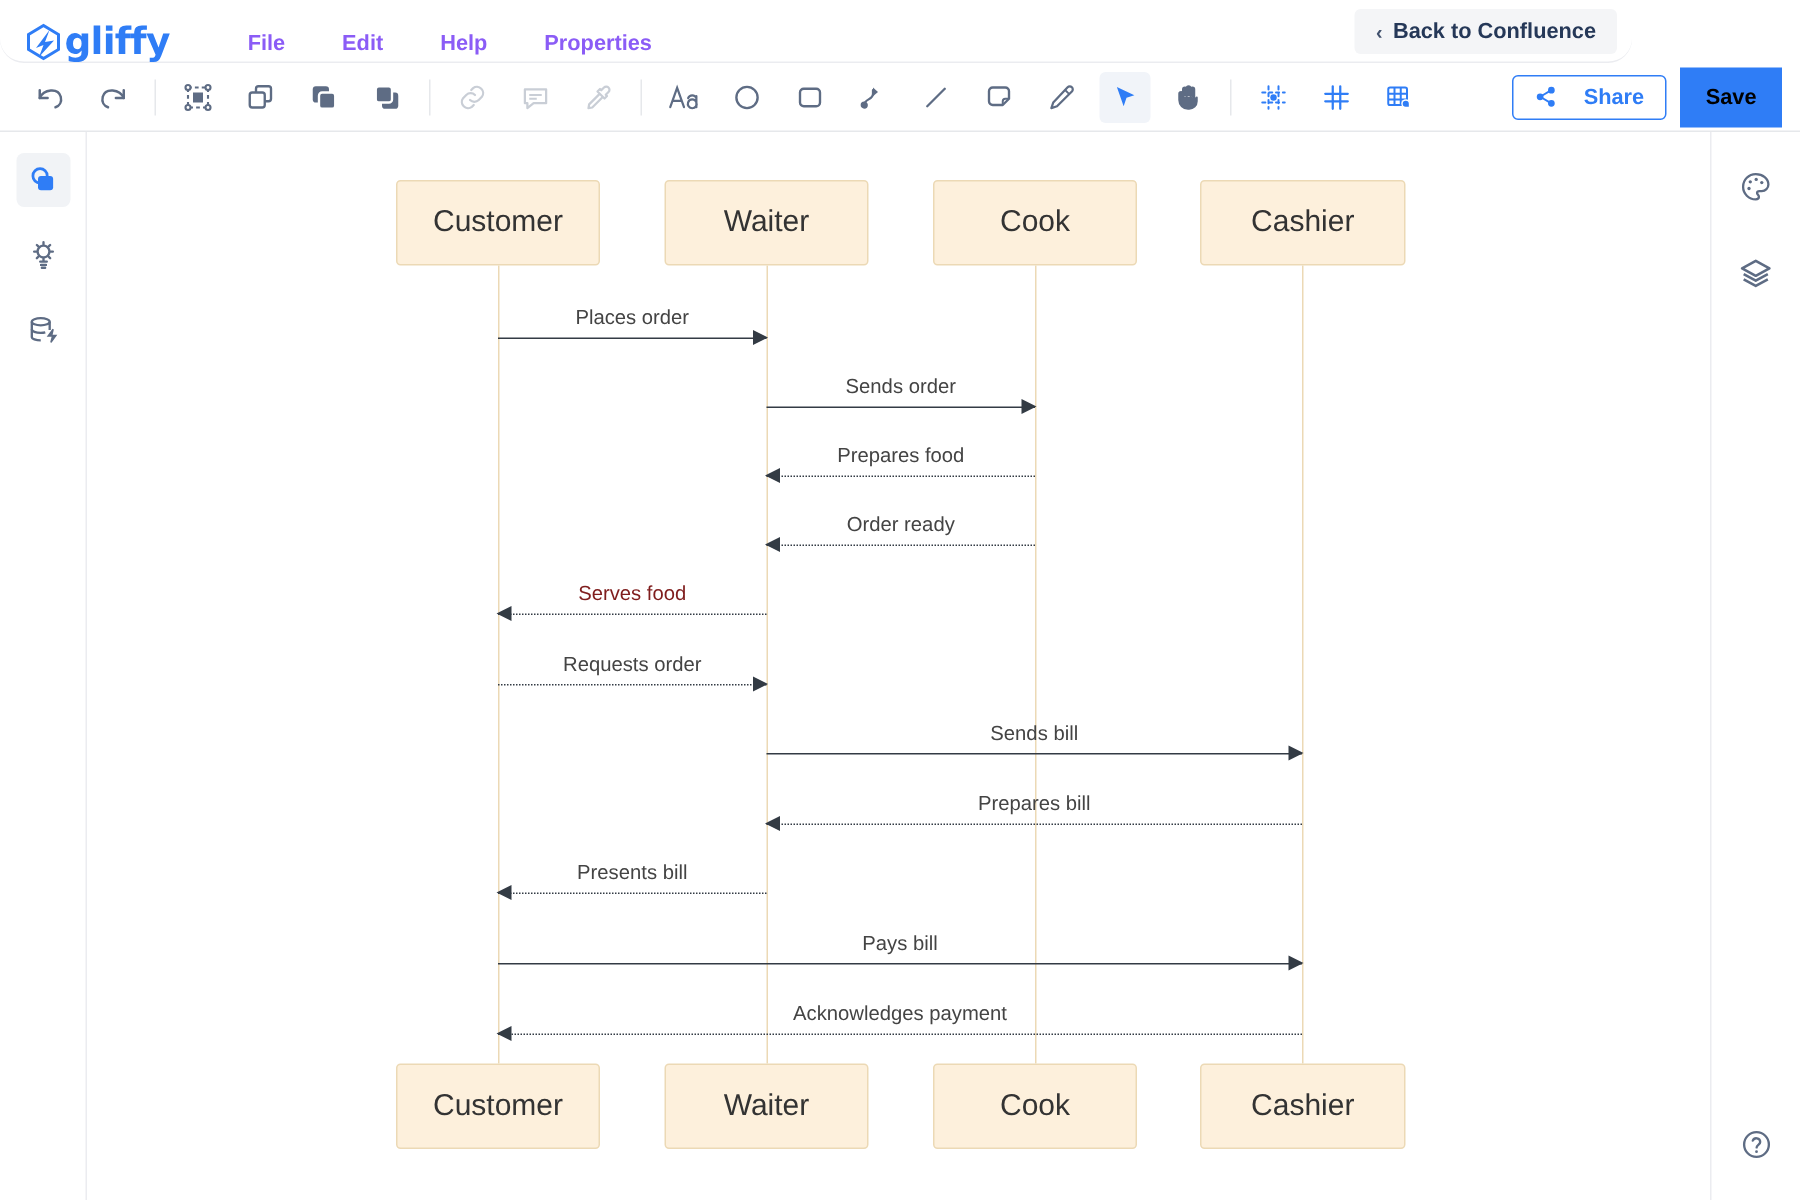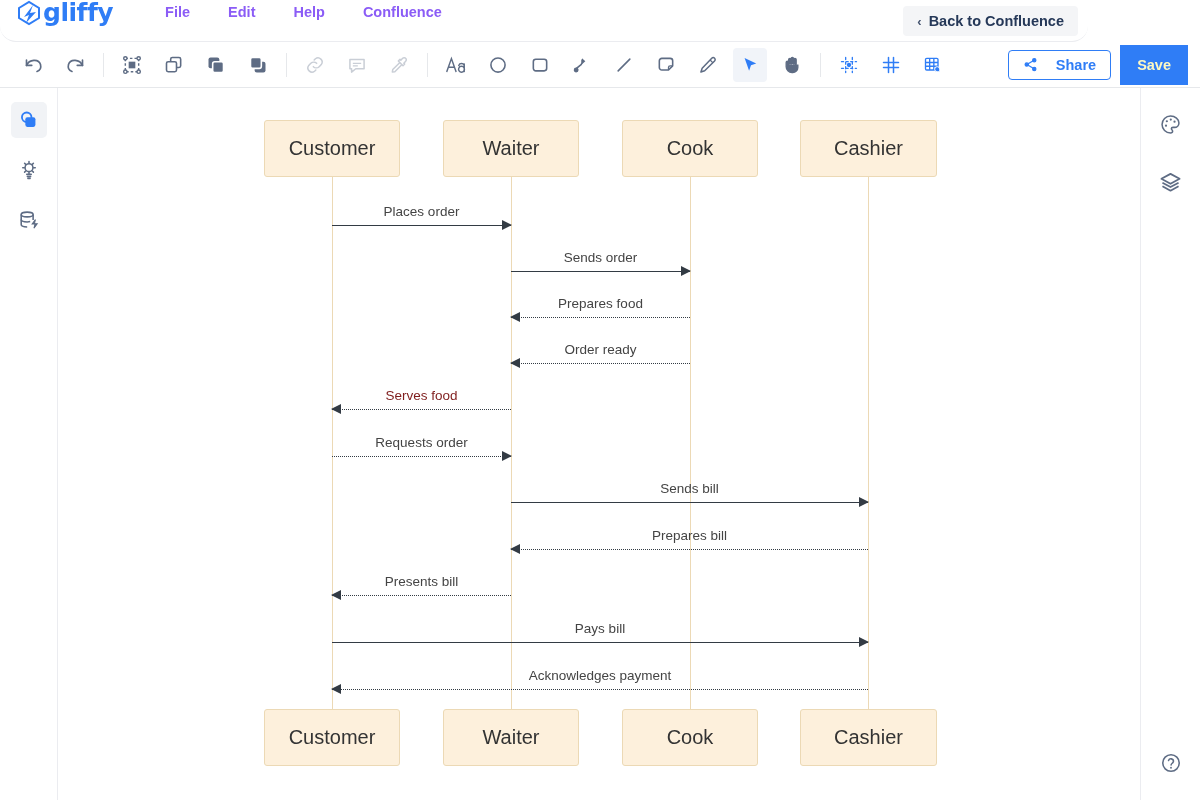--- a/index.html
+++ b/index.html
@@ -12,21 +12,21 @@
     color: #253858;
   }
   .app { position: relative; width: 1200px; height: 800px; }
 
   
   .menubar {
     position: absolute; top: 0; left: 0;
     width: 1088px; height: 42px;
     background: #ffffff;
     border-bottom: 1px solid #ebecf0;
-    display: flex; align-items: flex-start; border-radius: 16px;
+    display: flex; align-items: flex-end; border-radius: 16px;
   }
   .logo-wrap { display: flex; align-items: center; margin-left: 16px; }
   .logo-mark { width: 26px; height: 26px; display: block; }
   .logo-text {
     font-size: 25px; font-weight: bold; color: #2f7df6;
     letter-spacing: -0.5px; margin-left: 1px; line-height: 26px;
     font-family: "DejaVu Sans", sans-serif;
   }
   .menu-items { display: flex; align-items: center; margin-left: 50px; gap: 34px; }
   .menu-item {
@@ -63,21 +63,21 @@
   .tb-spacer { flex: 1; }
   .btn-share {
     height: 30px; display: flex; align-items: center; gap: 18px;
     padding: 0 14px; border: 1.5px solid #2f7df6; border-radius: 4px;
     color: #2f7df6; font-size: 14.5px; font-weight: bold;
     background: #fff; cursor: pointer;
   }
   .btn-save {
     height: 40px; display: flex; align-items: center;
     padding: 0 17px; border-radius: 0; margin: 0 12px 0 9px;
-    background: #2f7df6; color: #fef9c3; font-size: 14.5px; font-weight: bold;
+    background: #2f7df6; color: #000000; font-size: 14.5px; font-weight: bold;
     cursor: pointer;
   }
 
   
   .left-rail {
     position: absolute; top: 88px; left: 0;
     width: 58px; height: 712px;
     background: #ffffff; border-right: 1px solid #ebecf0;
     display: flex; flex-direction: column; align-items: center;
     padding-top: 14px;
@@ -156,21 +156,21 @@
       <svg class="logo-mark" viewBox="0 0 26 26">
         <path d="M3 8 L13 2 L23 8 L23 18 L13 24 L3 18 Z" fill="none" stroke="#2f7df6" stroke-width="2"></path>
         <path d="M8 17 L17 5 L14 13 L20 12 L10 23 L13 15 Z" fill="#2f7df6"></path>
       </svg>
       <span class="logo-text">gliffy</span>
     </div>
     <div class="menu-items">
       <span class="menu-item">File</span>
       <span class="menu-item">Edit</span>
       <span class="menu-item">Help</span>
-      <span class="menu-item">Confluence</span>
+      <span class="menu-item">Properties</span>
     </div>
     <div class="back-btn">
       <span class="chev">‹</span>
       <span>Back to Confluence</span>
     </div>
   </div>
 
   <div class="toolbar">
     <div style="width:12px"></div>
 

